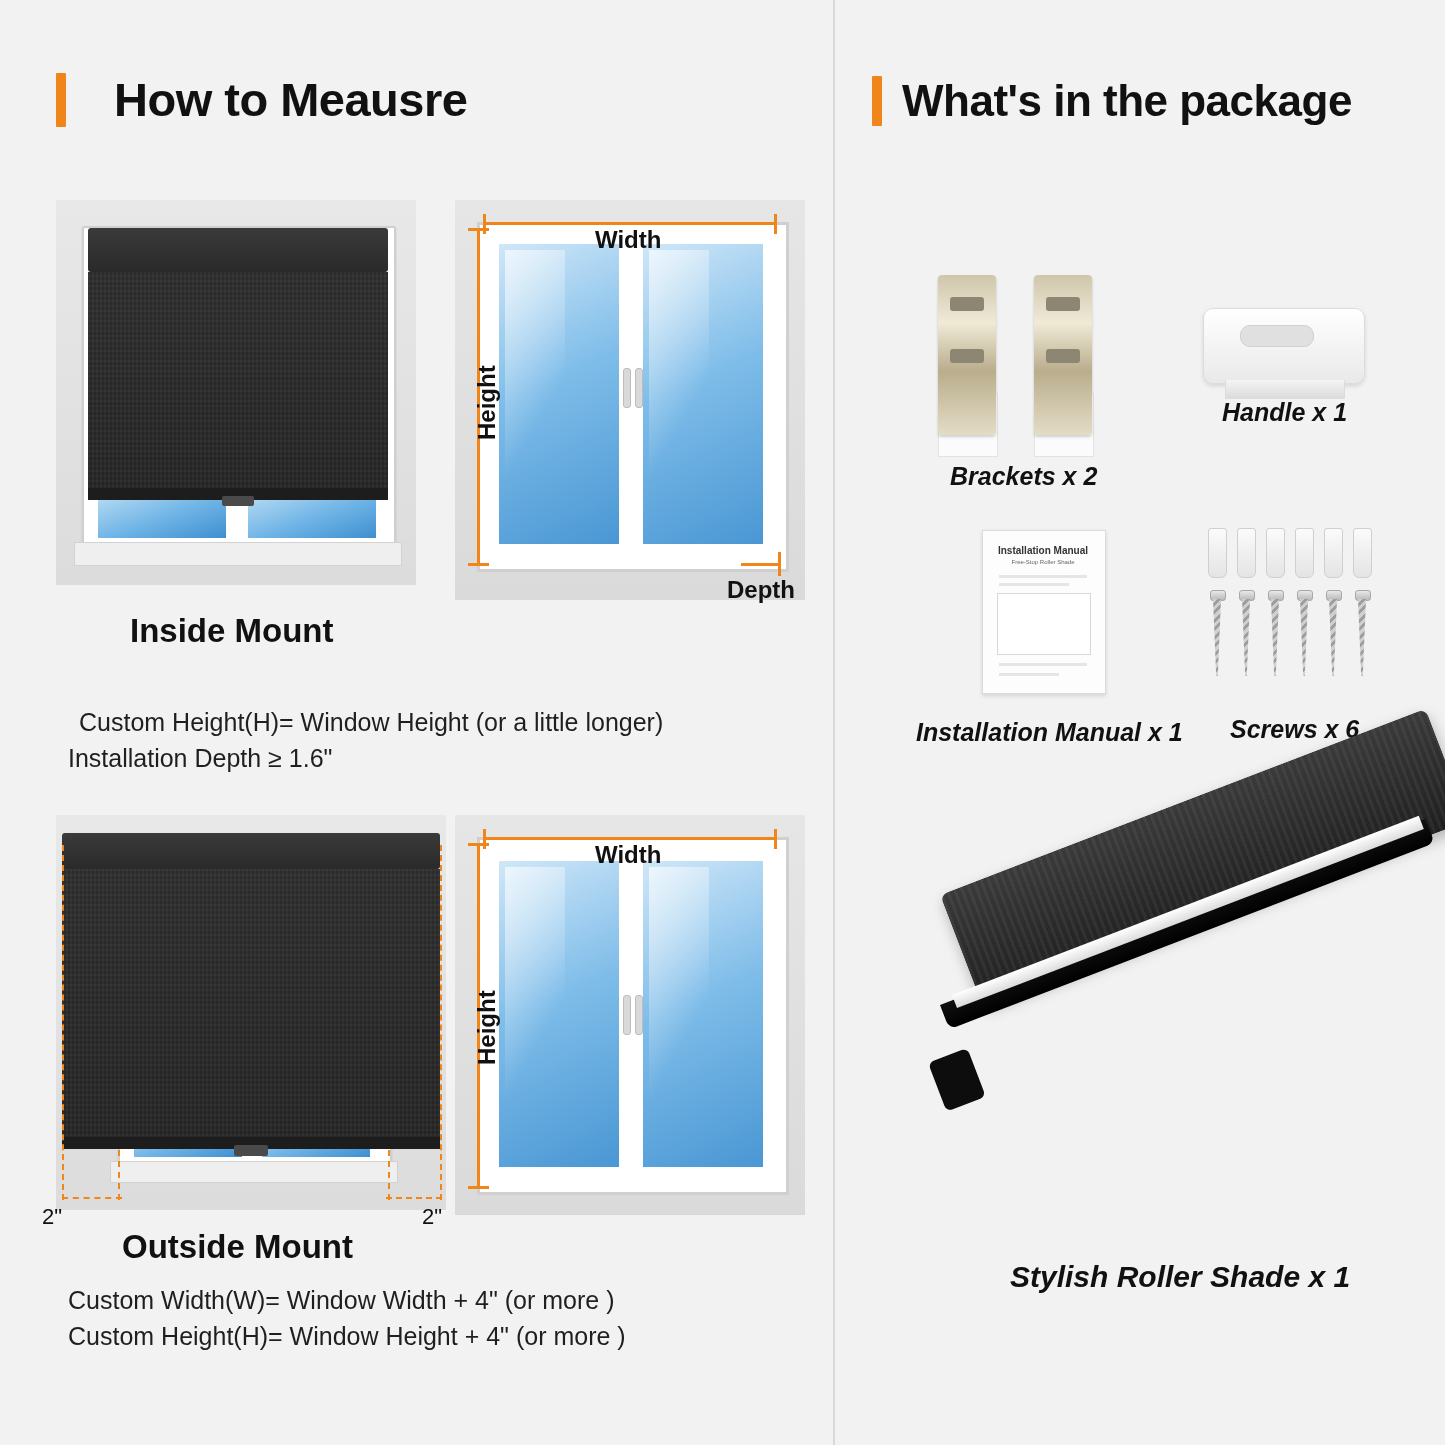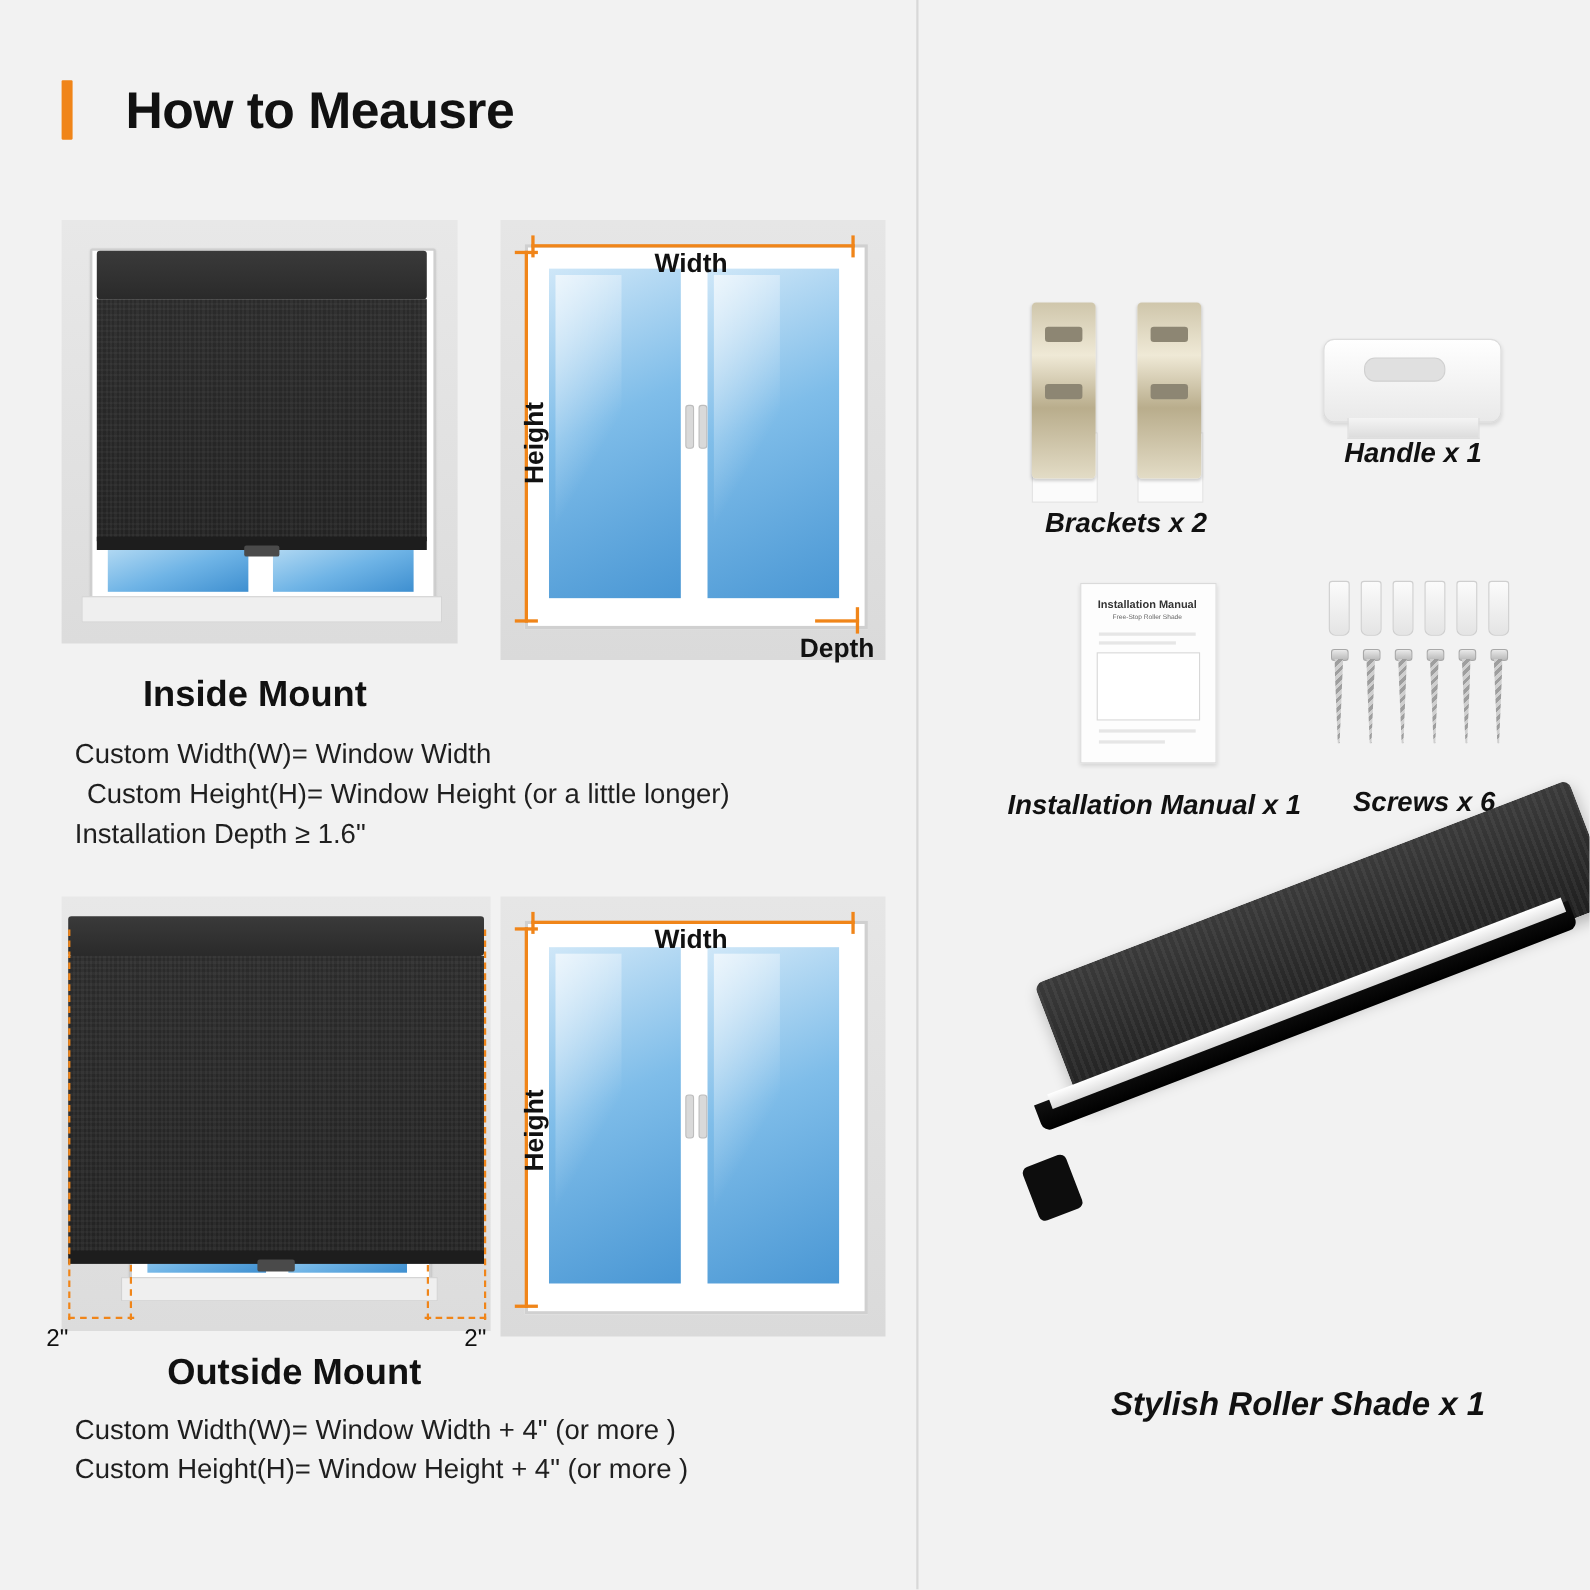--- a/index.html
+++ b/index.html
@@ -162,21 +162,20 @@
     <div class="tick" style="left:13px;top:28px;width:21px;height:3px;"></div>
     <div class="tick" style="left:13px;top:363px;width:21px;height:3px;"></div>
     <div class="lbl vert" style="left:18px;top:240px;">Height</div>
 
     <div class="arrow" style="left:286px;top:363px;width:40px;height:3px;"></div>
     <div class="tick" style="left:323px;top:352px;width:3px;height:24px;"></div>
     <div class="lbl" style="left:272px;top:376px;">Depth</div>
   </div>
 
   <div class="mount-title" style="left:130px;top:612px;">Inside Mount</div>
-  <div class="spec-line" style="left:68px;top:672px;">Custom Width(W)= Window Width</div>
   <div class="spec-line" style="left:79px;top:708px;">Custom Height(H)= Window Height (or a little longer)</div>
   <div class="spec-line" style="left:68px;top:744px;">Installation Depth ≥ 1.6"</div>
 
   <div class="shadefig" style="left:56px;top:815px;width:390px;height:395px;">
     <div class="wall"></div>
     <div class="winframe" style="left:62px;top:60px;width:270px;height:300px;"></div>
     <div class="glass" style="left:78px;top:302px;width:108px;height:40px;"></div>
     <div class="glass" style="left:206px;top:302px;width:108px;height:40px;"></div>
     <div class="mullion" style="left:186px;top:298px;width:20px;height:48px;"></div>
     <div class="sill" style="left:54px;top:346px;width:286px;height:20px;"></div>
@@ -214,24 +213,28 @@
     <div class="tick" style="left:28px;top:14px;width:3px;height:20px;"></div>
     <div class="tick" style="left:319px;top:14px;width:3px;height:20px;"></div>
     <div class="lbl" style="left:140px;top:26px;">Width</div>
 
     <div class="arrow" style="left:22px;top:28px;width:3px;height:346px;"></div>
     <div class="tick" style="left:13px;top:28px;width:21px;height:3px;"></div>
     <div class="tick" style="left:13px;top:371px;width:21px;height:3px;"></div>
     <div class="lbl vert" style="left:18px;top:250px;">Height</div>
   </div>
 
-  <div class="mount-title" style="left:122px;top:1228px;margin-left:30px;">Outside Mount</div>
+  <div class="mount-title" style="left:122px;top:1228px;">Outside Mount</div>
   <div class="spec-line" style="left:68px;top:1286px;">Custom Width(W)= Window Width + 4" (or more )</div>
   <div class="spec-line" style="left:68px;top:1322px;">Custom Height(H)= Window Height + 4" (or more )</div>
 
+  <div class="heading" id="h-package">
+    <div class="bar"></div>
+    <div class="txt">What's in the package</div>
+  </div>
 
   <div style="position:absolute;left:938px;top:275px;width:180px;height:180px;">
     <div class="bracketbase" style="left:0px;top:118px;width:58px;height:62px;"></div>
     <div class="bracketbase" style="left:96px;top:118px;width:58px;height:62px;"></div>
     <div class="bracket" style="left:0px;top:0px;"></div>
     <div class="bracket" style="left:96px;top:0px;"></div>
     <div style="position:absolute;left:12px;top:22px;width:34px;height:14px;border-radius:3px;background:#8d8673;"></div>
     <div style="position:absolute;left:12px;top:74px;width:34px;height:14px;border-radius:3px;background:#8d8673;"></div>
     <div style="position:absolute;left:108px;top:22px;width:34px;height:14px;border-radius:3px;background:#8d8673;"></div>
     <div style="position:absolute;left:108px;top:74px;width:34px;height:14px;border-radius:3px;background:#8d8673;"></div>

